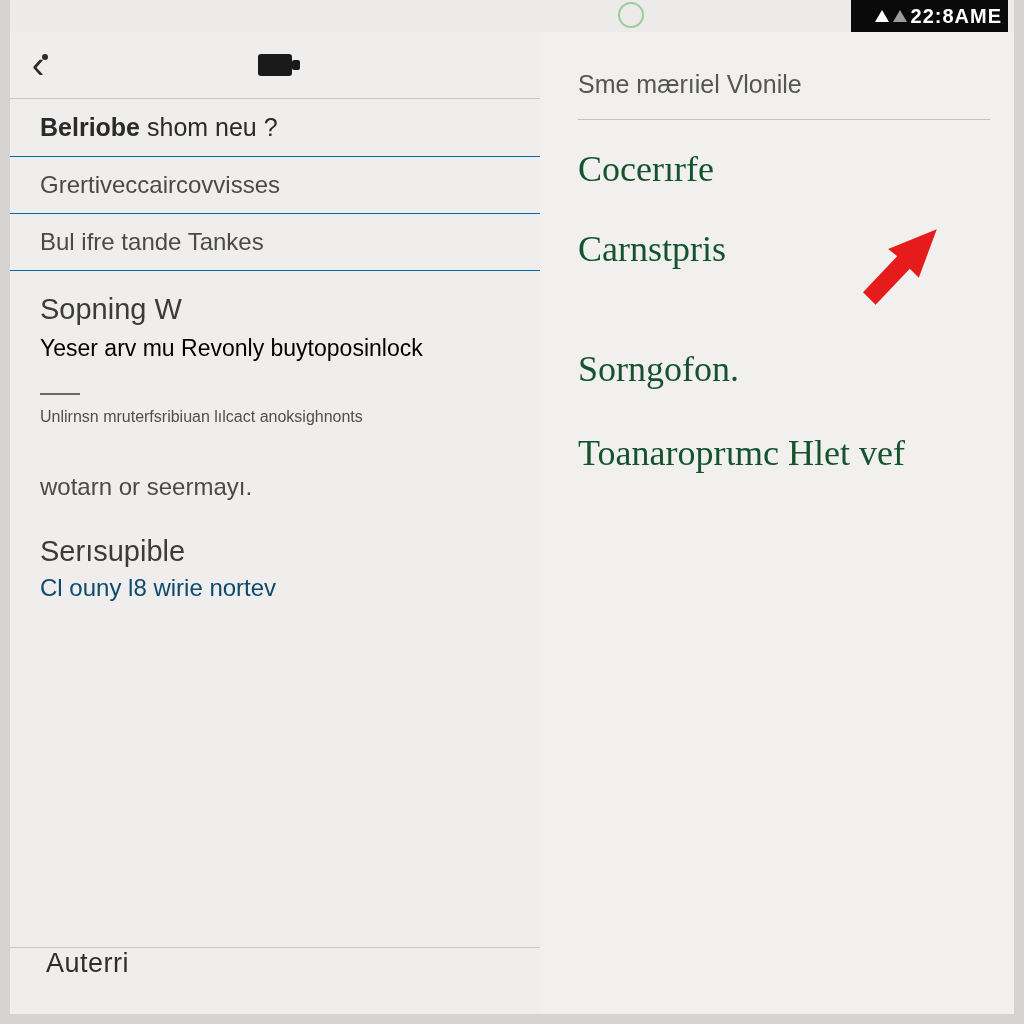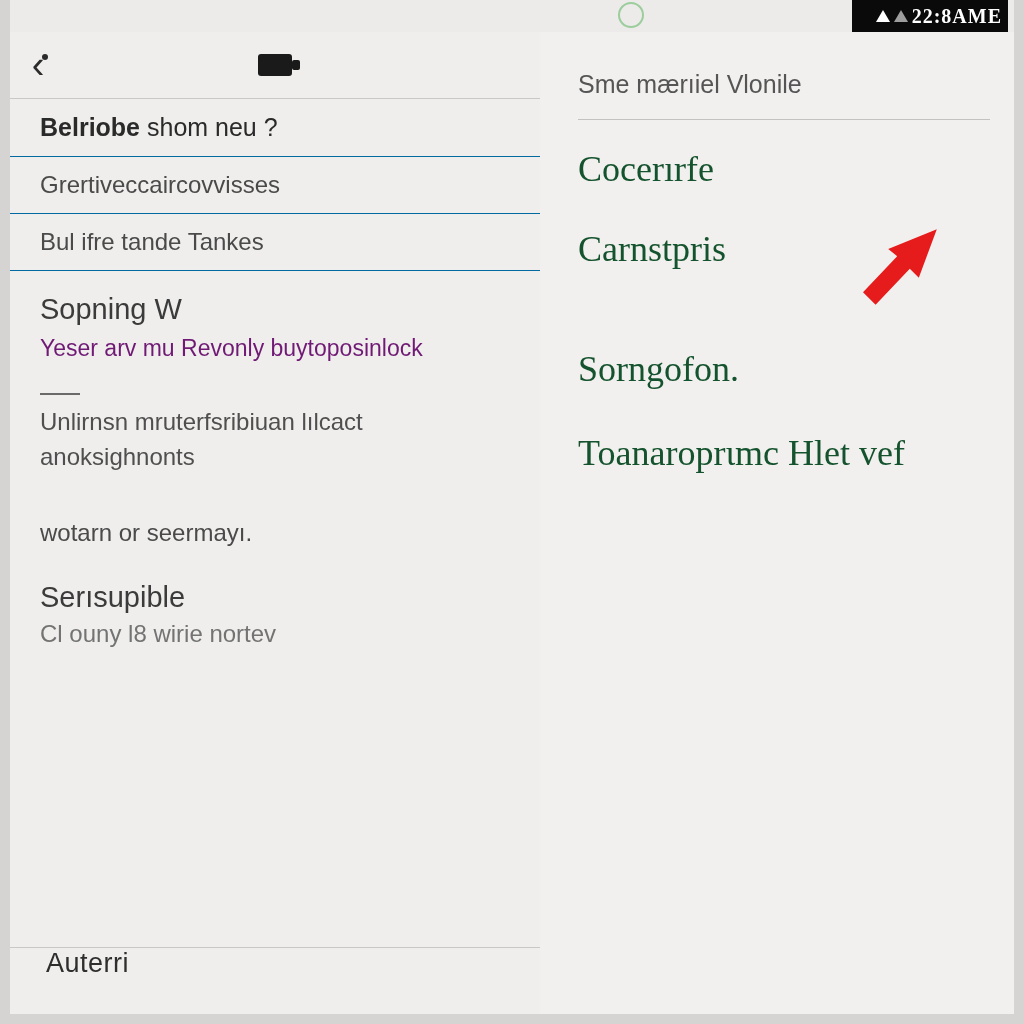--- a/index.html
+++ b/index.html
@@ -36,21 +36,21 @@
     letter-spacing:1px;
   }
   .statusbar-right .tri{
     width:0;height:0;
     border-left:7px solid transparent;
     border-right:7px solid transparent;
     border-bottom:12px solid #fff;
     margin-right:-2px;
   }
   .statusbar-right .clock{
-    font-size:20px;font-family:Liberation Serif, serif;
+    font-size:20px;font-family:Liberation Sans, sans-serif;
   }
   .status-green{
     position:absolute;top:2px;right:370px;
     width:22px;height:22px;border:2px solid #4caf50;border-radius:50%;
     opacity:.5;
   }
 
   
   .left-pane{
     position:absolute;top:32px;left:0;width:530px;bottom:0;
@@ -86,23 +86,23 @@
 
   
   .l-row{
     padding:14px 30px 14px 30px;
     border-bottom:1px solid #0369a1;
   }
   .l-strong{color:#2a2a2a;font-size:25px;}
   .l-strong b{font-weight:700;}
   .l-norm{color:#4a4a4a;font-size:24px;}
   .l-sec{color:#3b3b3b;font-size:29px;}
-  .l-sub{color:#701a75;font-size:23px;line-height:1.45;margin-top:6px;}
+  .l-sub{color:#000000;font-size:23px;line-height:1.45;margin-top:6px;}
   .dash{width:40px;height:2px;background:#6a6a6a;margin:24px 0 4px 30px;}
-  .l-para{color:#4f4f4f;font-size:24px;line-height:1.45;padding:6px 30px 20px 30px;}
+  .l-para{color:#4f4f4f;font-size:16px;line-height:1.45;padding:6px 30px 20px 30px;}
   .l-body{padding:8px 30px 4px 30px;}
 
   .bottom-row{
     position:absolute;bottom:0;left:0;right:0;height:66px;
     border-top:1px solid #c9c8c6;
     display:flex;align-items:flex-start;padding-left:36px;
     color:#2e2e2e;font-size:27px;letter-spacing:.5px;
   }
 
   
@@ -183,21 +183,21 @@
     <div class="dash"></div>
 
     <div class="l-para">Unlirnsn mruterfsribiuan lılcact anoksighnonts</div>
 
     <div class="l-body" style="padding-top:24px;">
       <div class="l-norm">wotarn or seermayı.</div>
     </div>
 
     <div class="l-body" style="padding-top:30px;">
       <div class="l-sec">Serısupible</div>
-      <div class="l-norm" style="color:#737373;margin-top:6px;">Cl ouny l8 wirie nortev</div>
+      <div class="l-norm" style="color:#0c4a6e;margin-top:6px;">Cl ouny l8 wirie nortev</div>
     </div>
 
     <div class="bottom-row">
       <span>Auterri</span>
     </div>
   </div>
 
   <div class="right-pane">
     <div class="r-pad">
       <div class="r-head">Sme mærıiel Vlonile</div>

